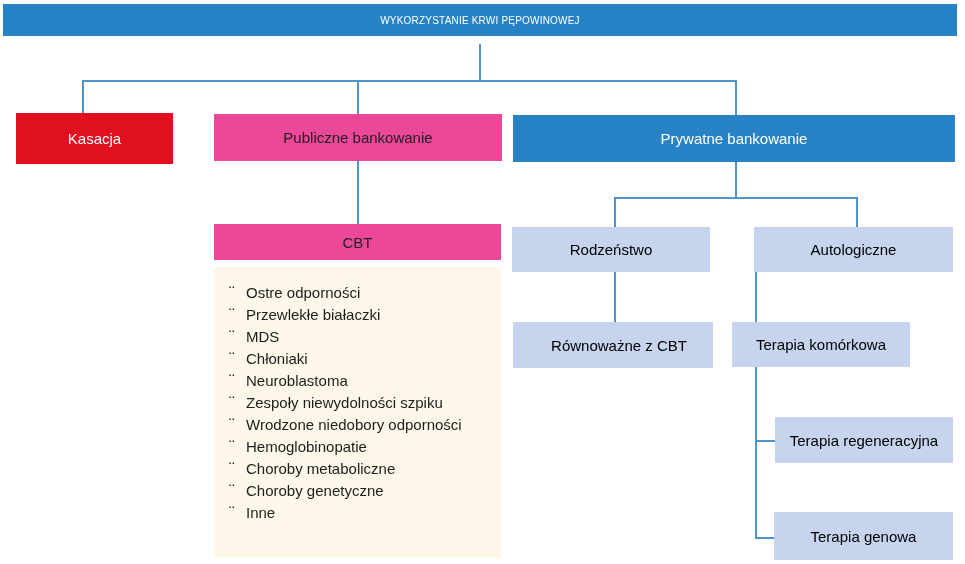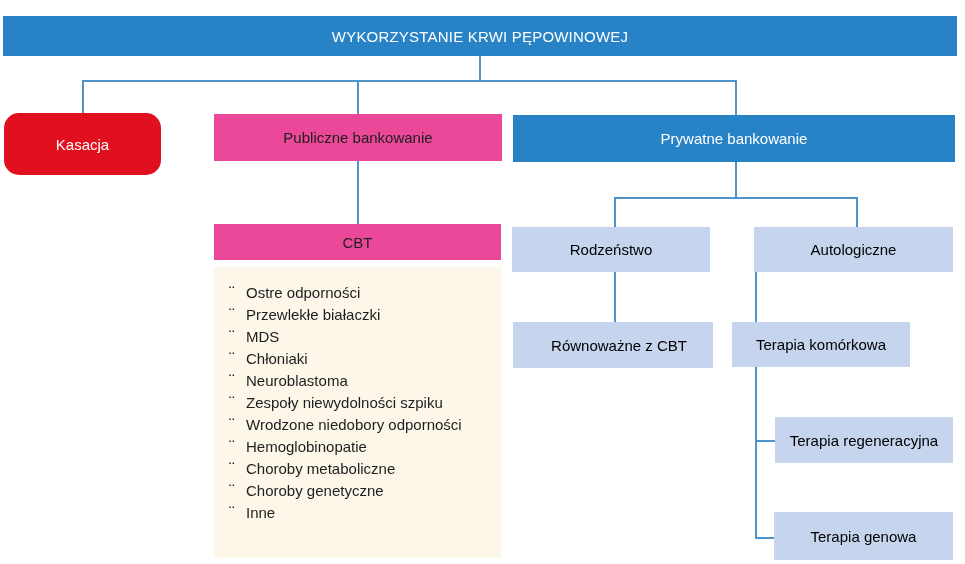--- a/index.html
+++ b/index.html
@@ -16,22 +16,22 @@
     text-align:center;
     font-size:15px;
     color:#1e1e1e;
     box-sizing:border-box;
   }
   .node.blue{background:#2883C6;color:#ffffff;}
   .node.red{background:#E1101E;color:#ffffff;}
   .node.yellow{background:#ec4899;color:#1e1e1e;}
   .node.lavender{background:#C7D4EE;color:#000000;}
 
-  #root-node{left:3px;top:16px;width:954px;height:40px;font-size:15px;letter-spacing:.2px;}
-  #kasacja-node{left:4px;top:113px;width:157px;height:62px;border-radius:15px;}
+  #root-node{left:3px;top:4px;width:954px;height:32px;font-size:10px;letter-spacing:.2px;}
+  #kasacja-node{left:16px;top:113px;width:157px;height:51px;}
   #publiczne-node{left:214px;top:114px;width:288px;height:47px;}
   #prywatne-node{left:513px;top:115px;width:442px;height:47px;}
   #cbt-node{left:214px;top:224px;width:287px;height:36px;}
   #rodzenstwo-node{left:512px;top:227px;width:198px;height:45px;}
   #autologiczne-node{left:754px;top:227px;width:199px;height:45px;}
   #rownowazne-node{left:513px;top:322px;width:200px;height:46px;padding-left:12px;}
   #terapia-komorkowa-node{left:732px;top:322px;width:178px;height:45px;text-align:center;}
   #terapia-regeneracyjna-node{left:775px;top:417px;width:178px;height:46px;}
   #terapia-genowa-node{left:774px;top:512px;width:179px;height:48px;}
 

